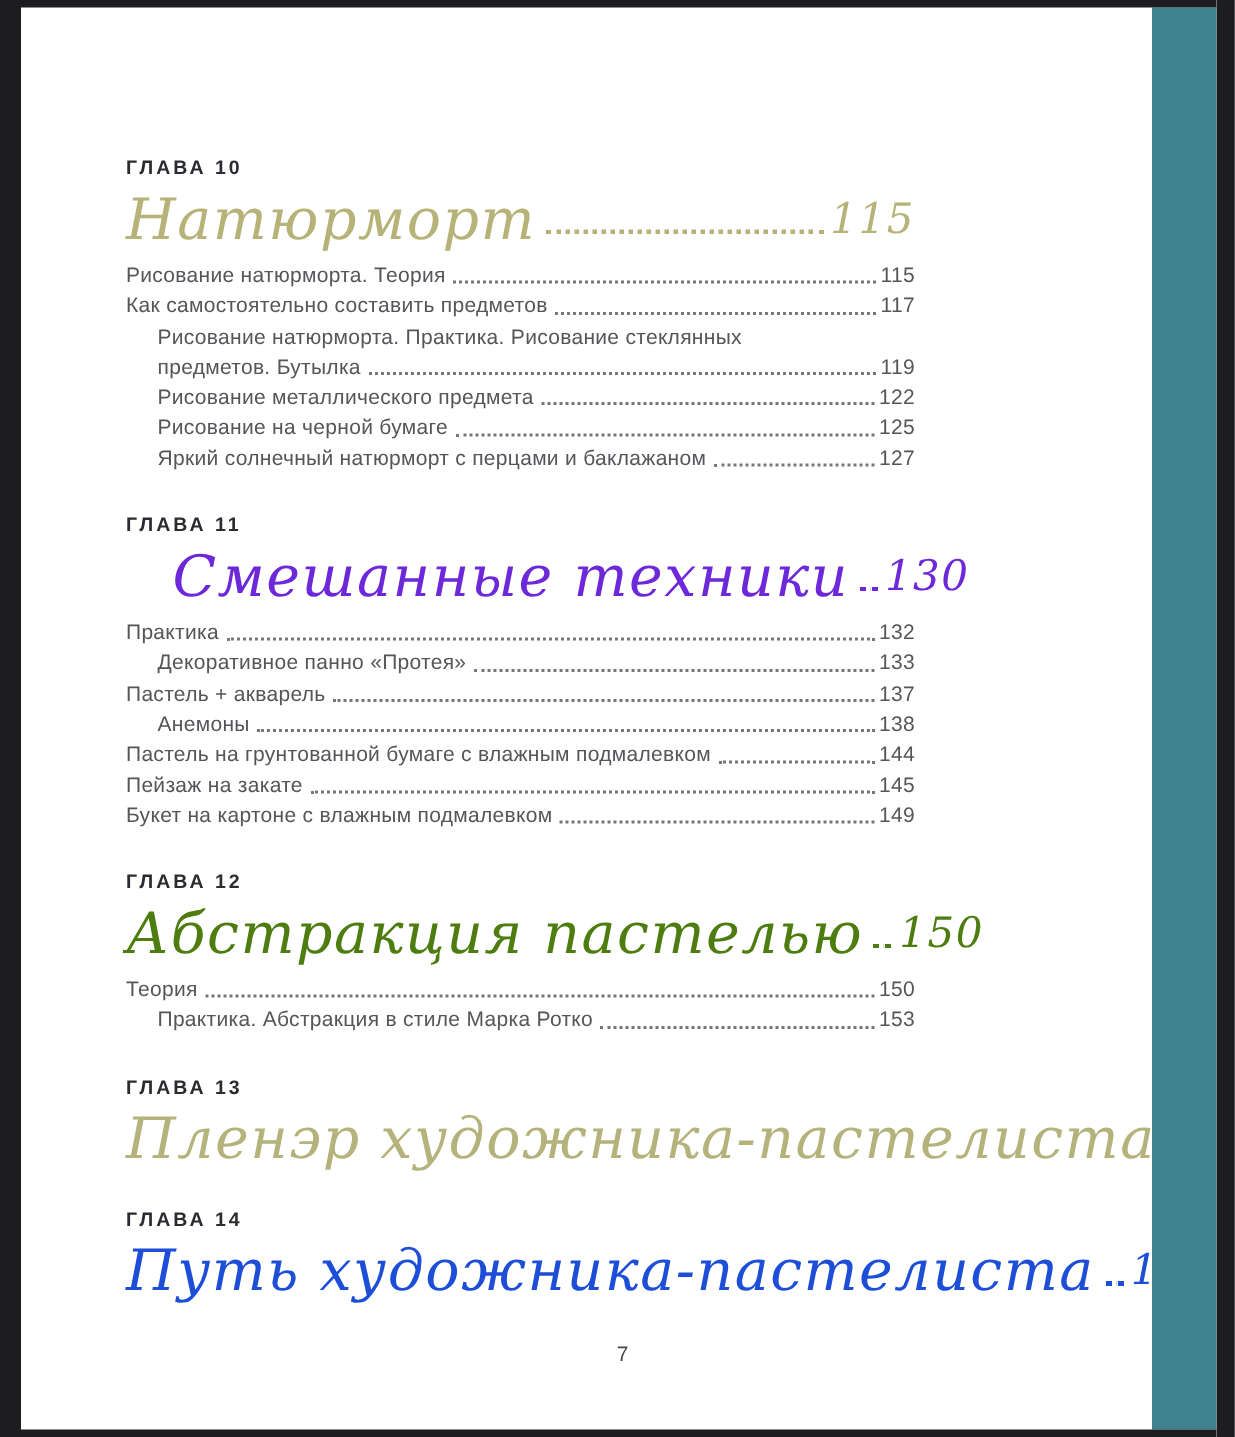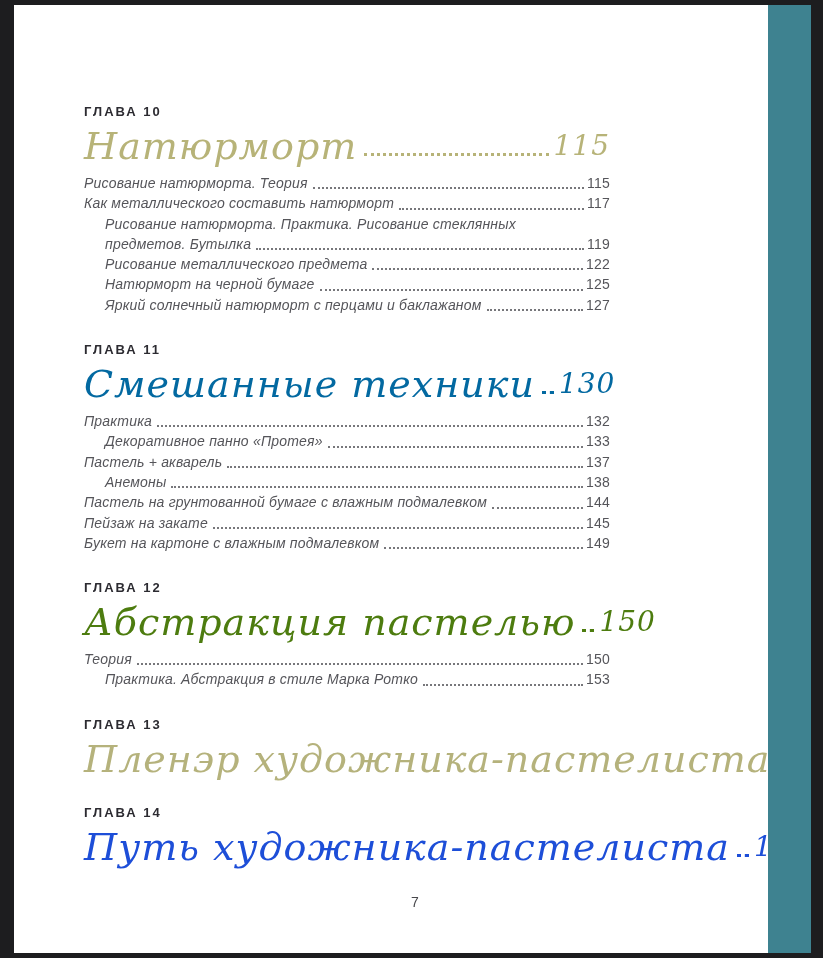--- a/index.html
+++ b/index.html
@@ -45,21 +45,21 @@
     margin:0 5px 9px 7px; min-width:12px;
   }
   .h-num { font-size:28px; letter-spacing:1px; }
   .entries { margin-top:8px; }
   .entry {
     display:flex; align-items:flex-end;
     font-size:14px; line-height:20.3px; letter-spacing:0.2px;
     color:#55555a;
   }
   .entry.lvl2 { padding-left:21px; }
-  .e-text { white-space:normal;font-style:italic; }
+  .e-text { white-space:normal; }
   .e-dots {
     flex:1 1 auto; border-bottom:2px dotted #77777b;
     margin:0 3px 4px 5px; min-width:10px;
   }
   .e-num { color:#55555a; }
   .footer-page-number {
     position:absolute; top:894px; left:0; width:806px;
     text-align:center; font-size:14px; color:#48484c; z-index:1;
   }
 </style>
@@ -78,52 +78,52 @@
           <span class="h-dots"></span>
           <span class="h-num">115</span>
         </div>
         <div class="entries">
           <div class="entry lvl1">
             <span class="e-text">Рисование натюрморта. Теория</span>
             <span class="e-dots"></span>
             <span class="e-num">115</span>
           </div>
           <div class="entry lvl1">
-            <span class="e-text">Как металлического составить натюрморт</span>
+            <span class="e-text">Как самостоятельно составить предметов</span>
             <span class="e-dots"></span>
             <span class="e-num">117</span>
           </div>
           <div class="entry lvl2">
             <span class="e-text">Рисование натюрморта. Практика. Рисование стеклянных</span>
           </div>
           <div class="entry lvl2">
             <span class="e-text">предметов. Бутылка</span>
             <span class="e-dots"></span>
             <span class="e-num">119</span>
           </div>
           <div class="entry lvl2">
             <span class="e-text">Рисование металлического предмета</span>
             <span class="e-dots"></span>
             <span class="e-num">122</span>
           </div>
           <div class="entry lvl2">
-            <span class="e-text">Натюрморт на черной бумаге</span>
+            <span class="e-text">Рисование на черной бумаге</span>
             <span class="e-dots"></span>
             <span class="e-num">125</span>
           </div>
           <div class="entry lvl2">
             <span class="e-text">Яркий солнечный натюрморт с перцами и баклажаном</span>
             <span class="e-dots"></span>
             <span class="e-num">127</span>
           </div>
         </div>
       </section>
       <section class="section">
         <div class="chapter-label">ГЛАВА 11</div>
-        <div class="heading" style="color: #0369a1;">
+        <div class="heading" style="color: #6d28d9; margin-left: 31px;">
           <span class="h-title">Смешанные техники</span>
           <span class="h-dots"></span>
           <span class="h-num">130</span>
         </div>
         <div class="entries">
           <div class="entry lvl1">
             <span class="e-text">Практика</span>
             <span class="e-dots"></span>
             <span class="e-num">132</span>
           </div>

